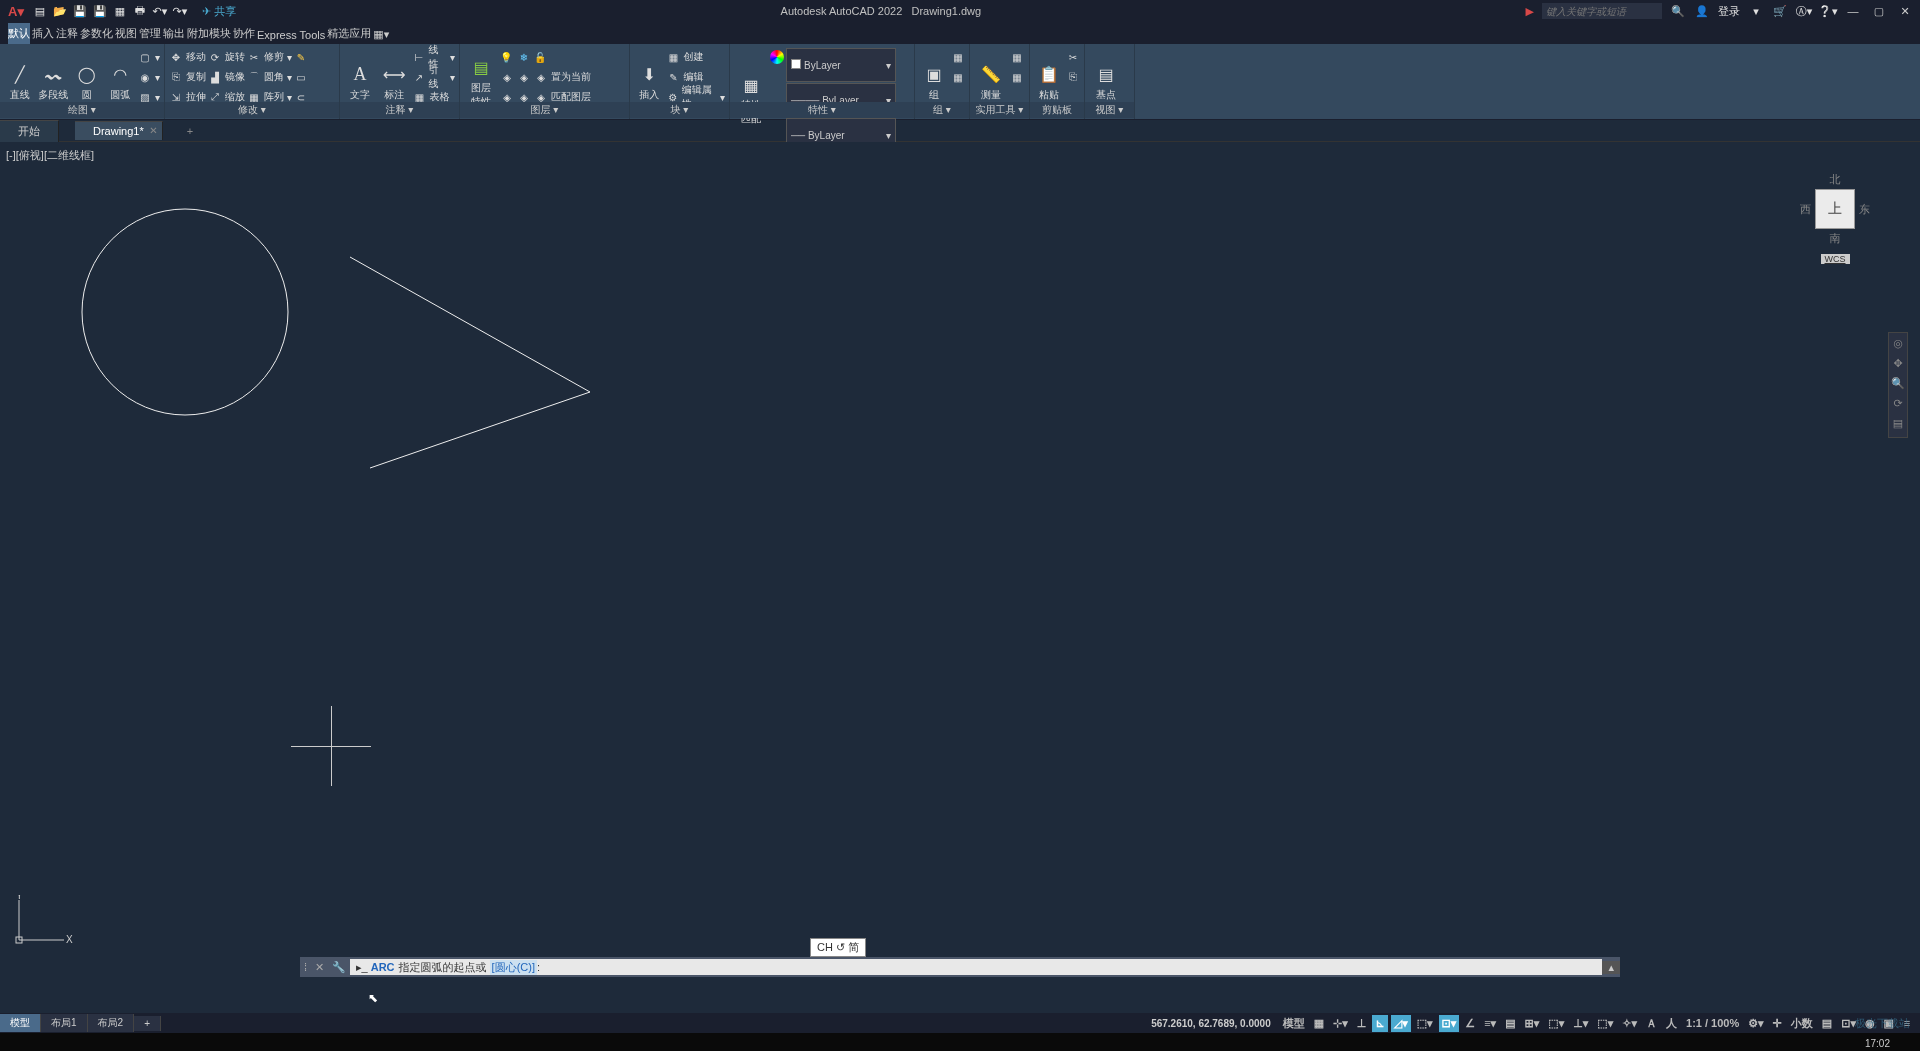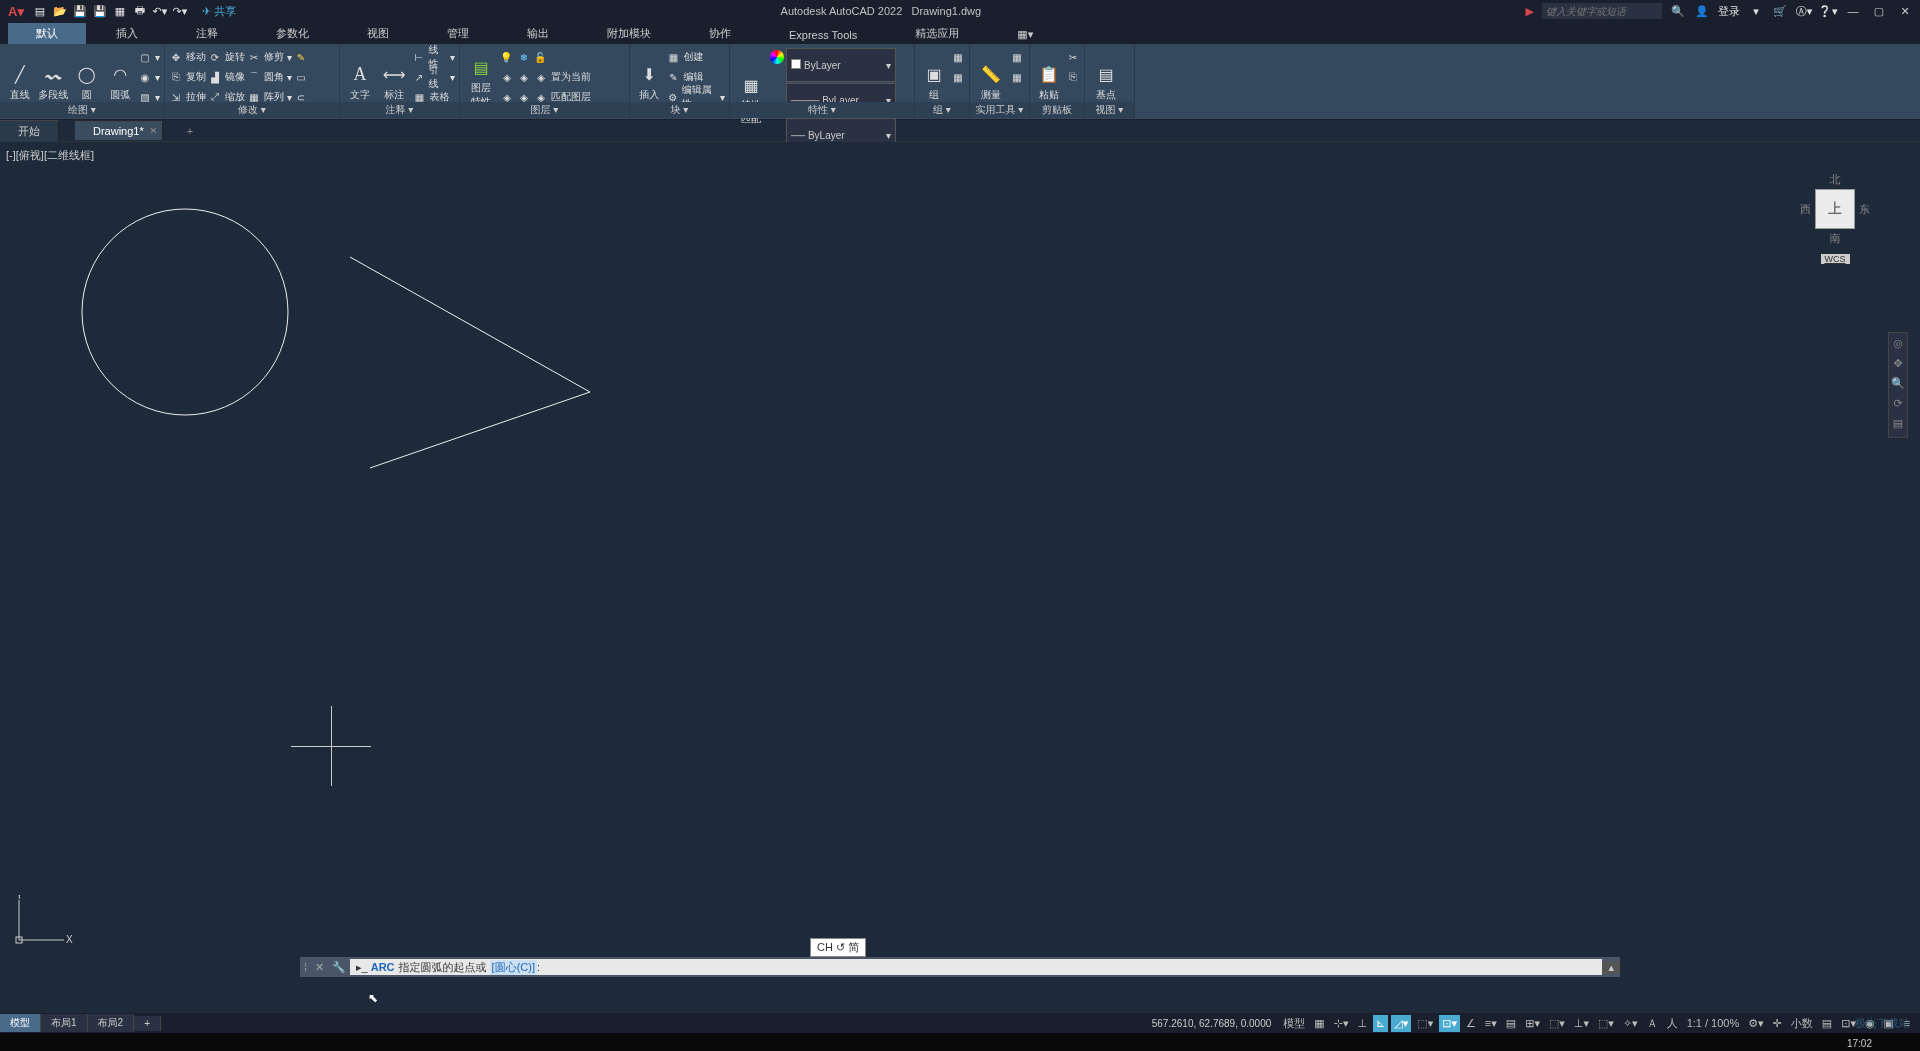--- a/index.html
+++ b/index.html
@@ -11,21 +11,21 @@
 .titlebar .logo { color: #d84848; font-weight: bold; font-size: 13px; padding: 0 4px; }
 .titlebar .qat-btn { width: 16px; height: 16px; display: flex; align-items: center; justify-content: center; font-size: 11px; color: #e0e0e0; cursor: pointer; }
 .titlebar .share { color: #4aaad0; margin-left: 10px; font-size: 11px; }
 .titlebar .center { flex: 1; text-align: center; color: #c0c0c0; }
 .titlebar .right { display: flex; align-items: center; gap: 8px; padding-right: 6px; }
 .titlebar .searchbox { background: #2a3142; border: none; color: #888; width: 120px; height: 16px; font-size: 10px; padding: 0 4px; font-style: italic; }
 .titlebar .win-btn { width: 18px; height: 14px; display: flex; align-items: center; justify-content: center; color: #ccc; font-size: 11px;}
 
 
 .ribbon-tabs { height: 22px; background: #1a1f2e; display: flex; align-items: flex-end; font-size: 11px; padding-left: 8px; gap: 2px; }
-.ribbon-tab { padding: 3px 28px; color: #ccc; cursor: pointer; text-align: right; }
+.ribbon-tab { padding: 3px 0; color: #ccc; cursor: pointer; text-align: right; }
 .ribbon-tab.active { background: #4a6a8a; color: #fff; }
 
 
 .ribbon { height: 76px; background: #34495e; display: flex; border-bottom: 1px solid #1a1f2e; }
 .panel { border-right: 1px solid #2a3a4a; display: flex; flex-direction: column; padding: 2px 4px; position: relative; }
 .panel-title { position: absolute; bottom: 1px; left: 0; right: 0; text-align: center; font-size: 10px; color: #ccc; background: #2e4054; padding: 1px 0; }
 .panel-body { flex: 1; display: flex; gap: 2px; }
 .big-btn { display: flex; flex-direction: column; align-items: center; justify-content: center; width: 34px; color: #ddd; font-size: 10px; gap: 2px; padding-top: 2px; }
 .big-btn .icon { width: 22px; height: 22px; display: flex; align-items: center; justify-content: center; font-size: 16px; }
 .small-row { display: flex; align-items: center; gap: 3px; font-size: 10px; color: #ddd; height: 18px; }
@@ -65,29 +65,29 @@
 .cmdline-area .arrow { padding: 0 6px; background:#555; color:#ccc;}
 
 
 .ime { position:absolute; bottom: 58px; left: 810px; background:#fff; border:1px solid #888; color:#333; font-size:11px; padding:1px 6px;}
 
 
 .statusbar { position:absolute; bottom: 18px; left:0; right:0; height:20px; background:#1a1f2e; display:flex; align-items:center; font-size:10px; color:#ccc;}
 .layout-tabs { display:flex; align-items:center; height:100%; }
 .layout-tab { padding: 2px 10px; background:#2a3142; border-right:1px solid #444;}
 .layout-tab.active { background:#4a6a8a; color:#fff;}
-.status-right { margin-left:auto; display:flex; align-items:center; gap:3px; padding-right:6px;}
+.status-right { margin-left:auto; display:flex; align-items:center; gap:3px; padding-right:6px;font-weight:bold;}
 .status-btn { padding:2px 3px; color:#bbb; font-size:11px; min-width:14px; text-align:center;}
 .status-btn.active { background:#4aaad0; color:#fff;}
 .coords { padding: 0 6px; color:#ccc;}
 
 
 .taskbar { position:absolute; bottom:0; left:0; right:0; height:18px; background:#0a0a0a;}
 .watermark { position:absolute; bottom:20px; right:10px; color:#3a7a9a; font-size:11px; opacity:0.6;}
-.clock { position:absolute; bottom:2px; right:48px; color:#ccc; font-size:10px;}
+.clock { position:absolute; bottom:2px; right:30px; color:#ccc; font-size:10px;}
 </style>
 </head>
 <body>
 
 <div class="titlebar">
   <div class="qat">
     <span class="logo">A▾</span>
     <span class="qat-btn">▤</span>
     <span class="qat-btn">📂</span>
     <span class="qat-btn">💾</span>

